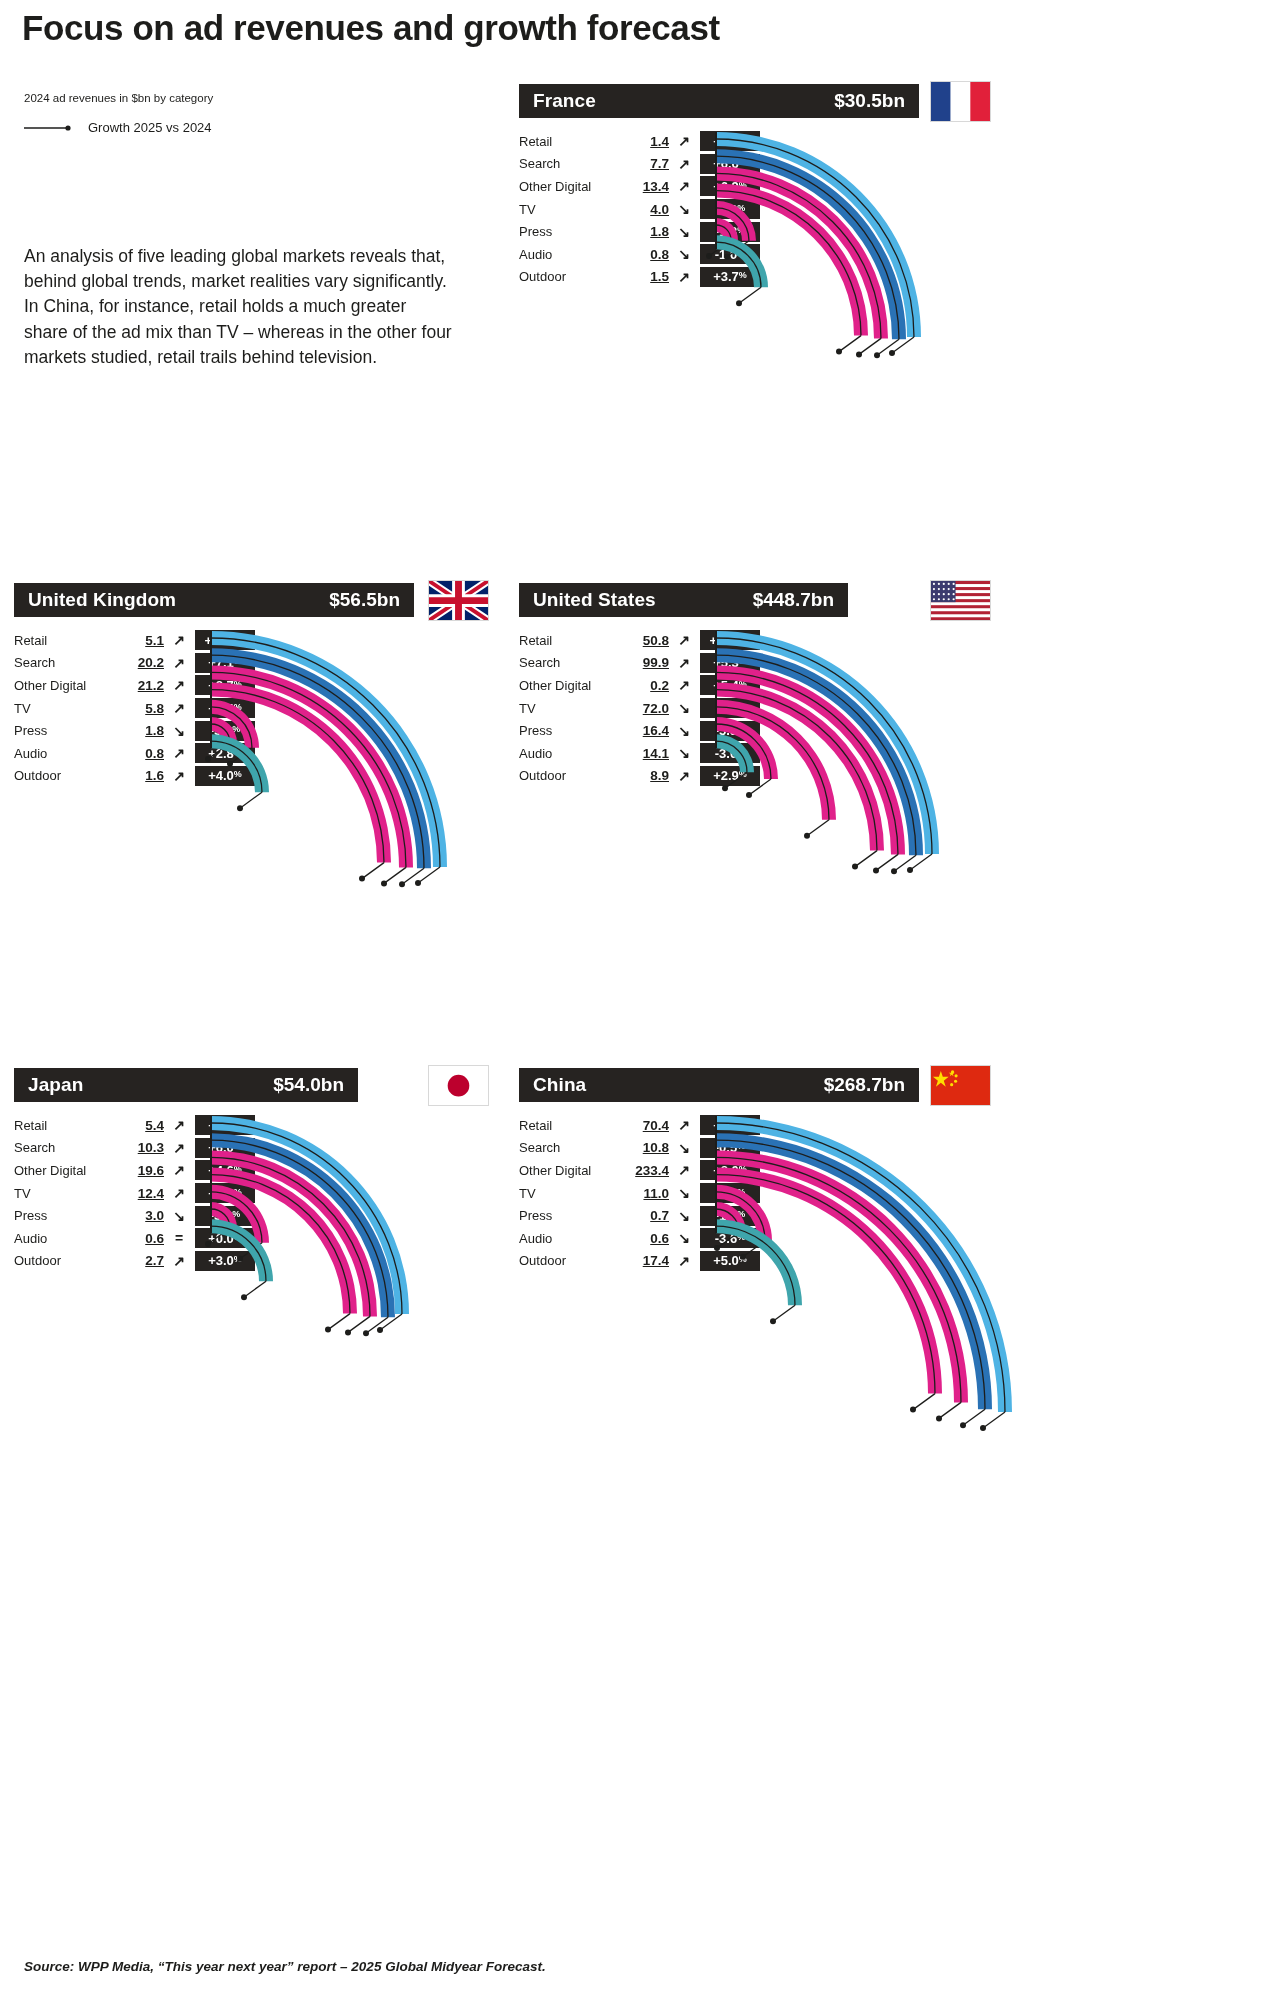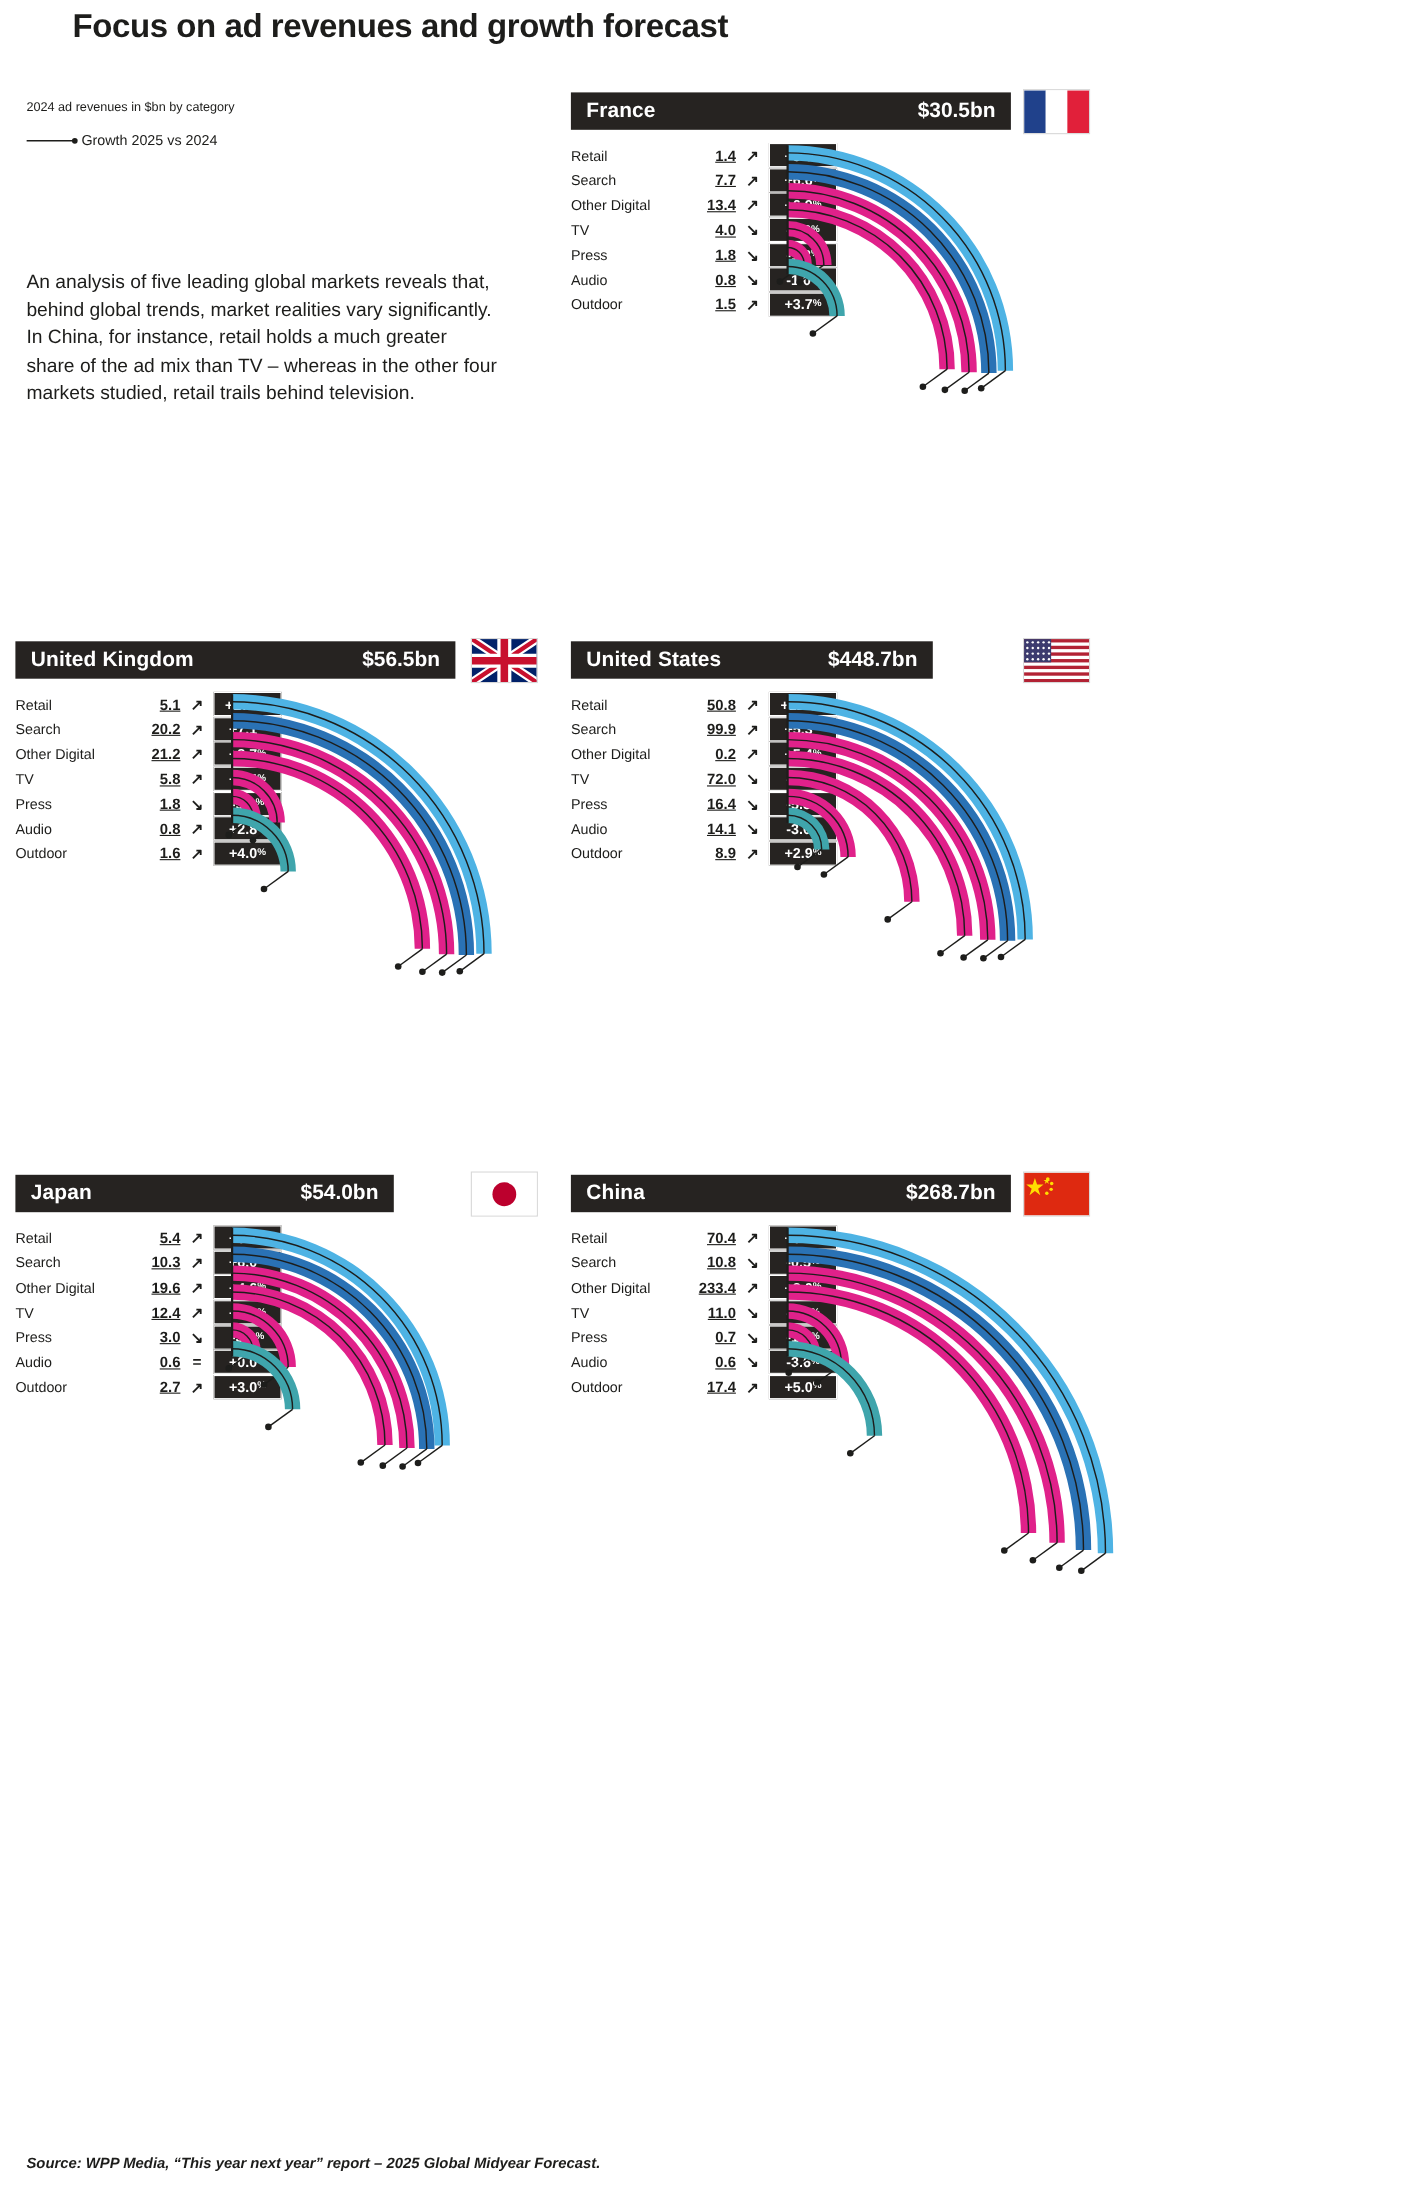--- a/index.html
+++ b/index.html
@@ -9,40 +9,40 @@
     background: #ffffff;
     font-family: "Liberation Sans", sans-serif;
     color: #1d1d1b;
     overflow: hidden;
   }
   .page { position: relative; width: 1287px; height: 2000px; }
 
   
   .title {
     position: absolute; left: 22px; top: 8px;
-    font-size: 30px; font-weight: 700; letter-spacing: -0.4px;
-    color: #1d1d1b; white-space: nowrap; margin-left: 44px;
+    font-size: 35px; font-weight: 700; letter-spacing: -0.4px;
+    color: #1d1d1b; white-space: nowrap;
   }
   .subtitle {
     position: absolute; left: 24px; top: 50px;
     font-size: 20px; font-weight: 400; color: #1d1d1b;
     white-space: nowrap;
   }
 
   
   .legend { position: absolute; left: 24px; top: 92px; width: 440px; }
   .legend-title { font-size: 11.5px; color: #1d1d1b; margin-bottom: 11px; }
   .legend-grid {
     display: grid; grid-template-columns: 150px 150px;
     row-gap: 10px; column-gap: 0px;
   }
   .legend-item { display: flex; align-items: center; gap: 11px; }
   .swatch { width: 35px; height: 17px; flex: 0 0 auto; }
   .legend-label { font-size: 13px; color: #1d1d1b; }
-  .legend-growth { display: flex; align-items: center; gap: 2px; margin-top: 16px; }
+  .legend-growth { display: flex; align-items: center; gap: 16px; margin-top: 16px; }
   .growth-line { width: 48px; height: 14px; flex: 0 0 auto; }
 
   
   .intro {
     position: absolute; left: 24px; top: 244px; width: 430px;
     font-size: 17.5px; line-height: 1.44; color: #1d1d1b;
   }
 
   
   .panel { position: absolute; }

